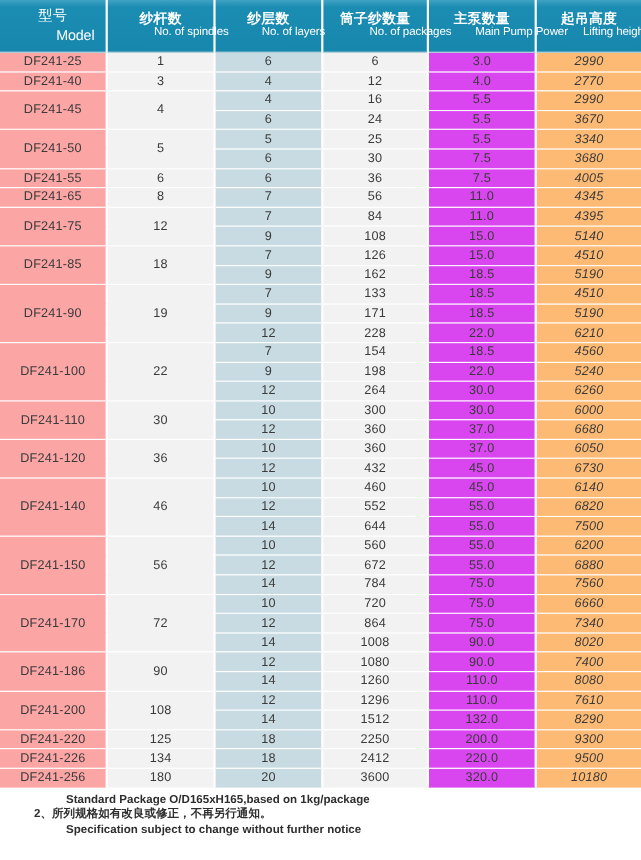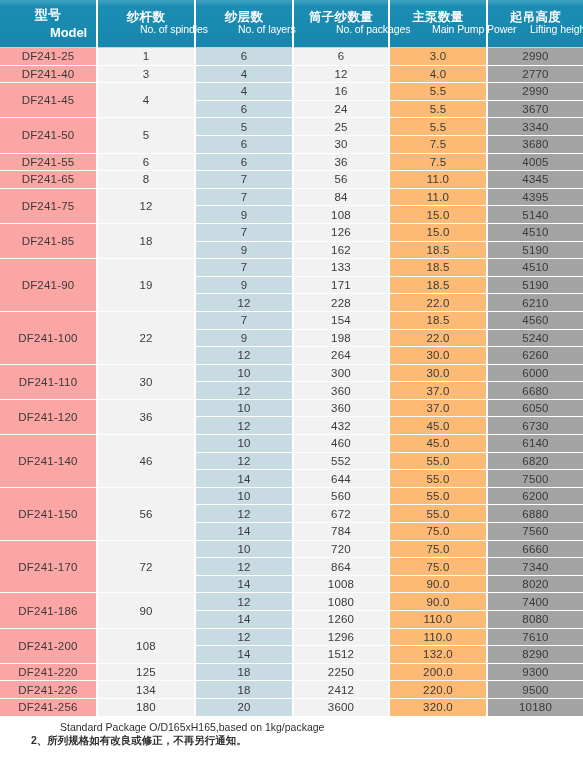--- a/index.html
+++ b/index.html
@@ -58,21 +58,21 @@
     font-size: 10.5px;
     font-weight: normal;
     letter-spacing: -0.1px;
     white-space: nowrap;
     padding-left: 41px;
   }
   th.model-head .hdr-cn,
   th.model-head .hdr-en {
     display: inline;
     font-size: 13px;
-    font-weight: bold;
+    font-weight: normal;
   }
 
   
   tbody td {
     text-align: center;
     vertical-align: middle;
     font-size: 11.5px;
     height: 16.6px;
     padding: 0 1px;
     border-right: 2px solid #ffffff;
@@ -83,22 +83,22 @@
   }
   tbody td:last-child {
     border-right: none;
   }
 
   
   td.c-model   { background: #fca5a5; }
   td.c-spindle { background: #f2f2f2; }
   td.c-layer   { background: #c9dbe2; }
   td.c-package { background: #f2f2f2; }
-  td.c-pump    { background: #fdba74; }
-  td.c-lift    { background: #a3a3a3; }
+  td.c-pump    { background: #d946ef; }
+  td.c-lift    { background: #fdba74; font-style: italic; }
 
   td.c-model   { font-size: 11.5px; }
 
   tbody tr:last-child td {
     border-bottom: none;
   }
 
   
   .remarks {
     margin: 5px 0 0 0;
@@ -108,21 +108,21 @@
     color: #2e2e2e;
   }
   .remark-line {
     white-space: nowrap;
   }
   .remark-line.cn {
     font-weight: bold;
     font-size: 10.5px;
   }
   .remark-line.en {
-    font-weight: normal;
+    font-weight: bold;
     font-size: 10.5px;
   }
   .indent-1 { padding-left: 0px; }
   .indent-2 { padding-left: 57px; }
   .indent-3 { padding-left: 28px; }
   .indent-4 { padding-left: 57px; }
 </style>
 </head>
 <body>
 
@@ -432,15 +432,16 @@
           <td class="c-package">3600</td>
           <td class="c-pump">320.0</td>
           <td class="c-lift">10180</td>
         </tr>
       </tbody>
   </table>
 
   <div class="remarks" id="remarks-block">
       <div class="remark-line en indent-2">Standard Package O/D165xH165,based on 1kg/package</div>
       <div class="remark-line cn indent-3">2、所列规格如有改良或修正，不再另行通知。</div>
+      <div class="remark-line en indent-4">Specification subject to change without further notice</div>
     </div>
 
 </div>
 
 </body></html>

